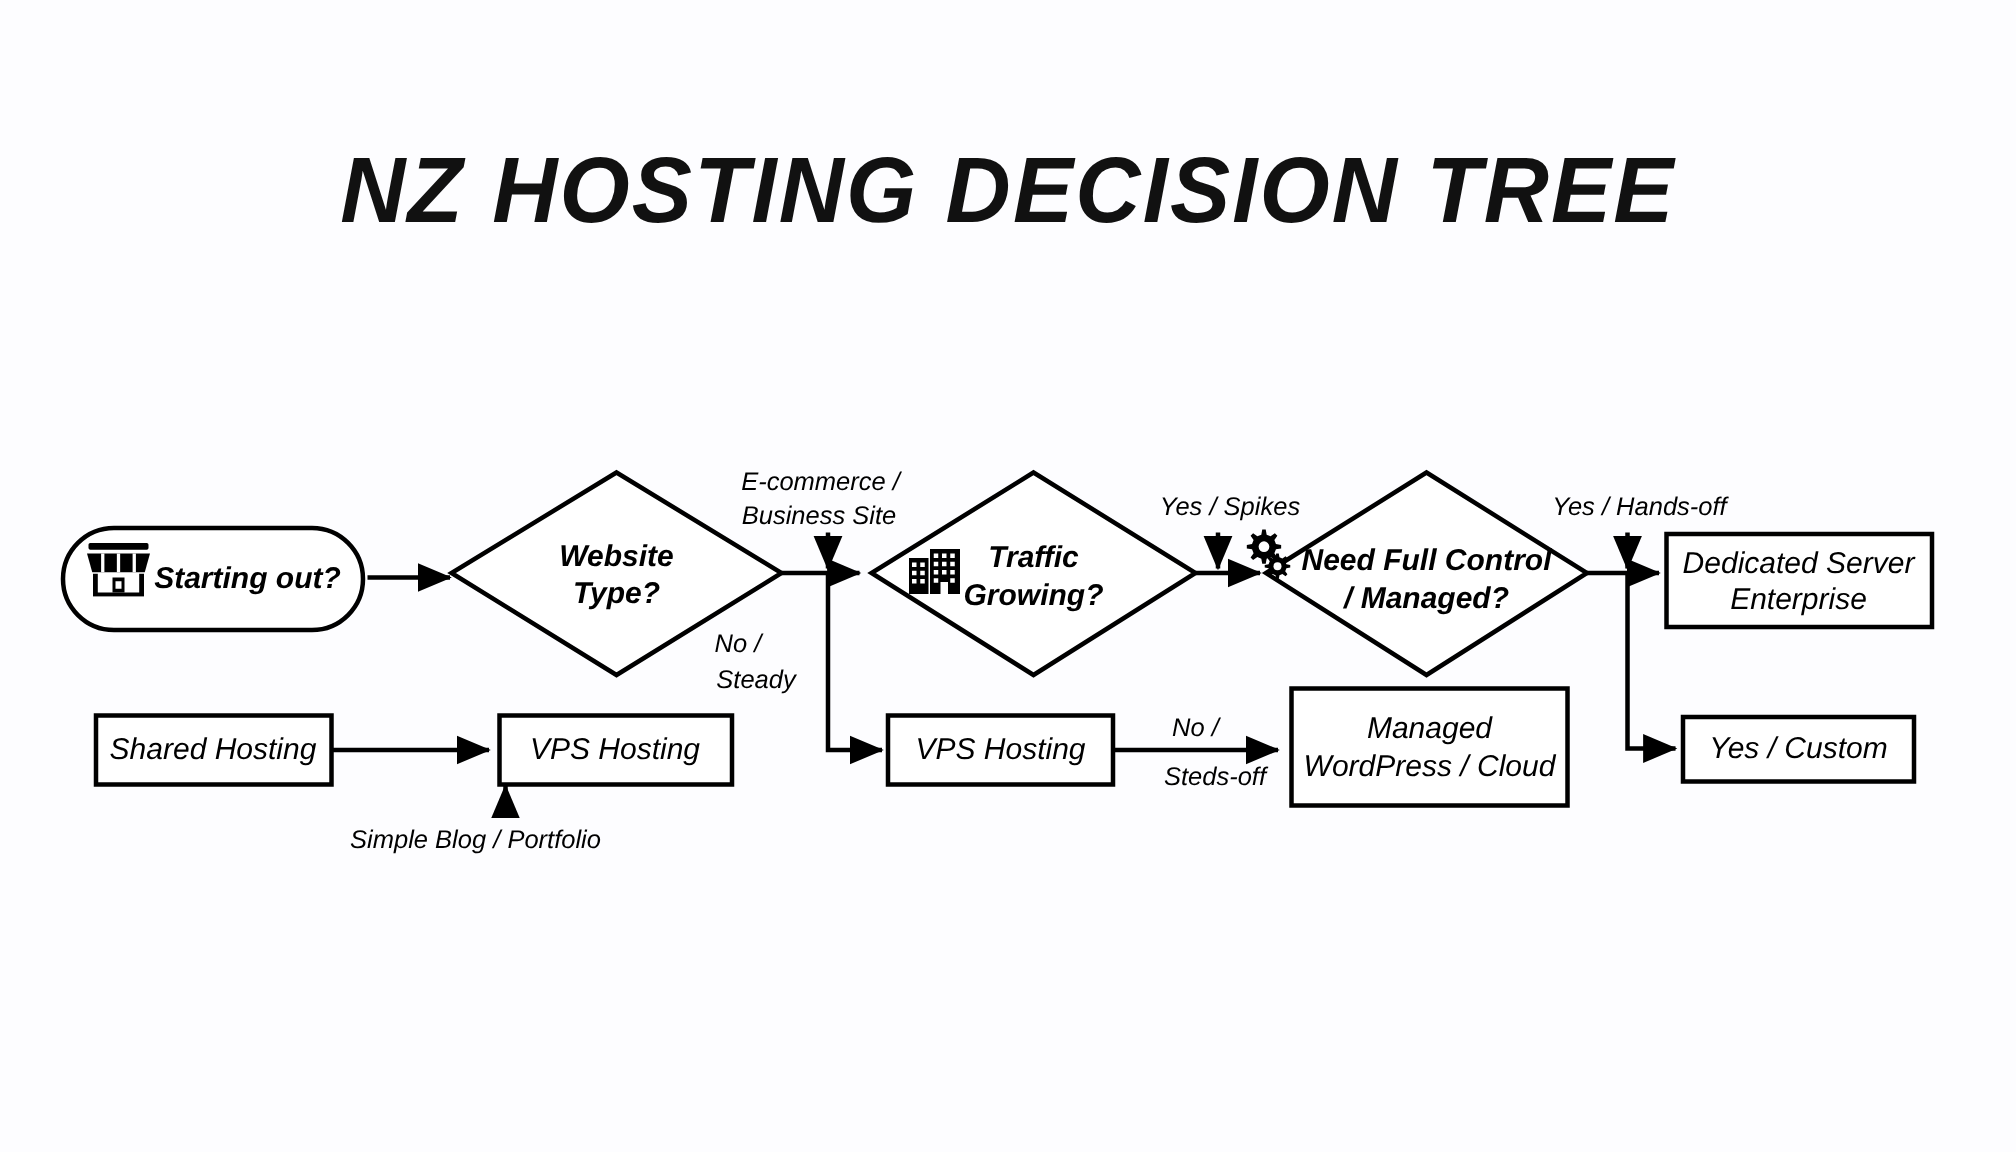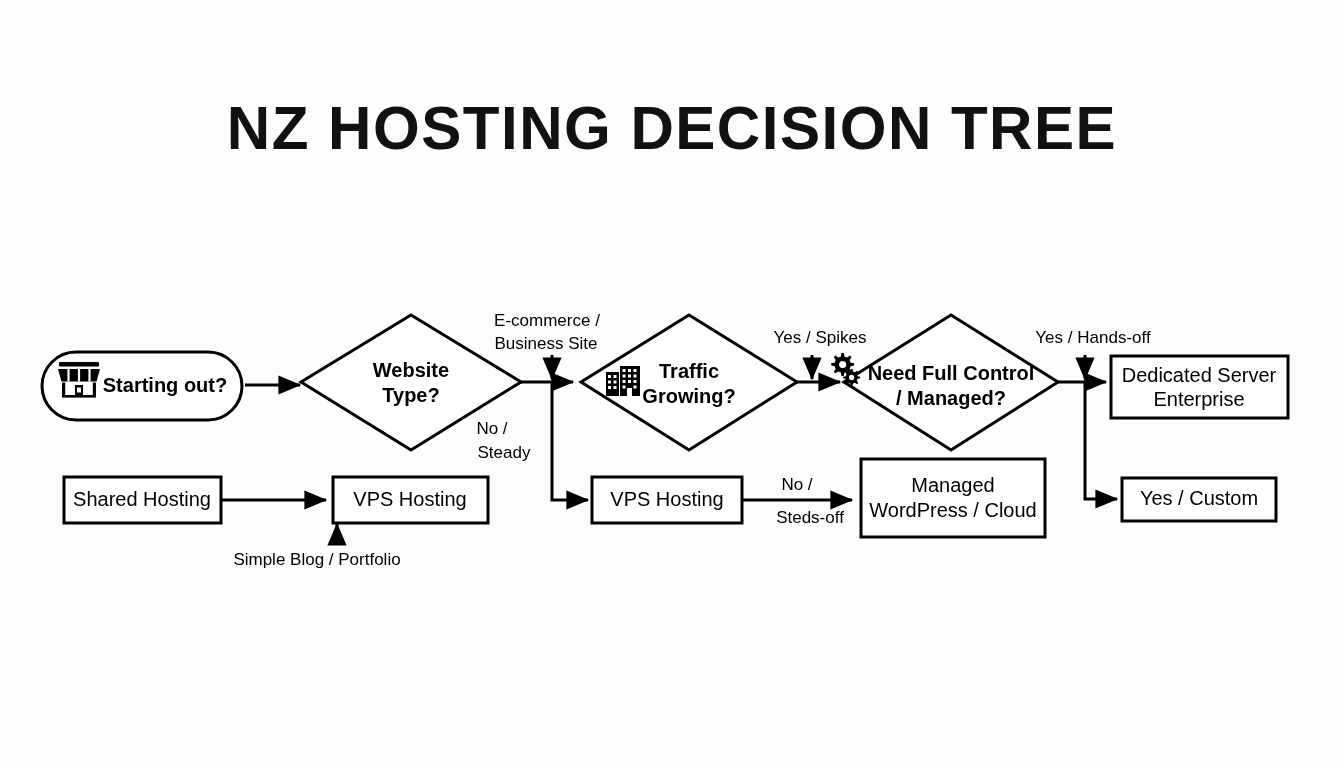--- a/index.html
+++ b/index.html
@@ -80,21 +80,21 @@
     fill: none;
     stroke-linecap: butt;
   }
   .icon-fill {
     fill: #000000;
   }
 </style>
 </head>
 <body>
 
-<div id="canvas" style="background: rgb(253, 253, 255);">
+<div id="canvas" style="background: rgb(253, 253, 255); font-style: italic;">
 
   <div class="title">NZ HOSTING DECISION TREE</div>
 
   <svg class="diagram" viewBox="0 0 1344 768" xmlns="http://www.w3.org/2000/svg">
     <defs>
       <marker id="arrow" markerWidth="9" markerHeight="9" refX="7.2" refY="3.4" orient="auto" markerUnits="strokeWidth">
         <path d="M0,0.2 L7.6,3.4 L0,6.6 z" fill="#000000"></path>
       </marker>
     </defs>
 

